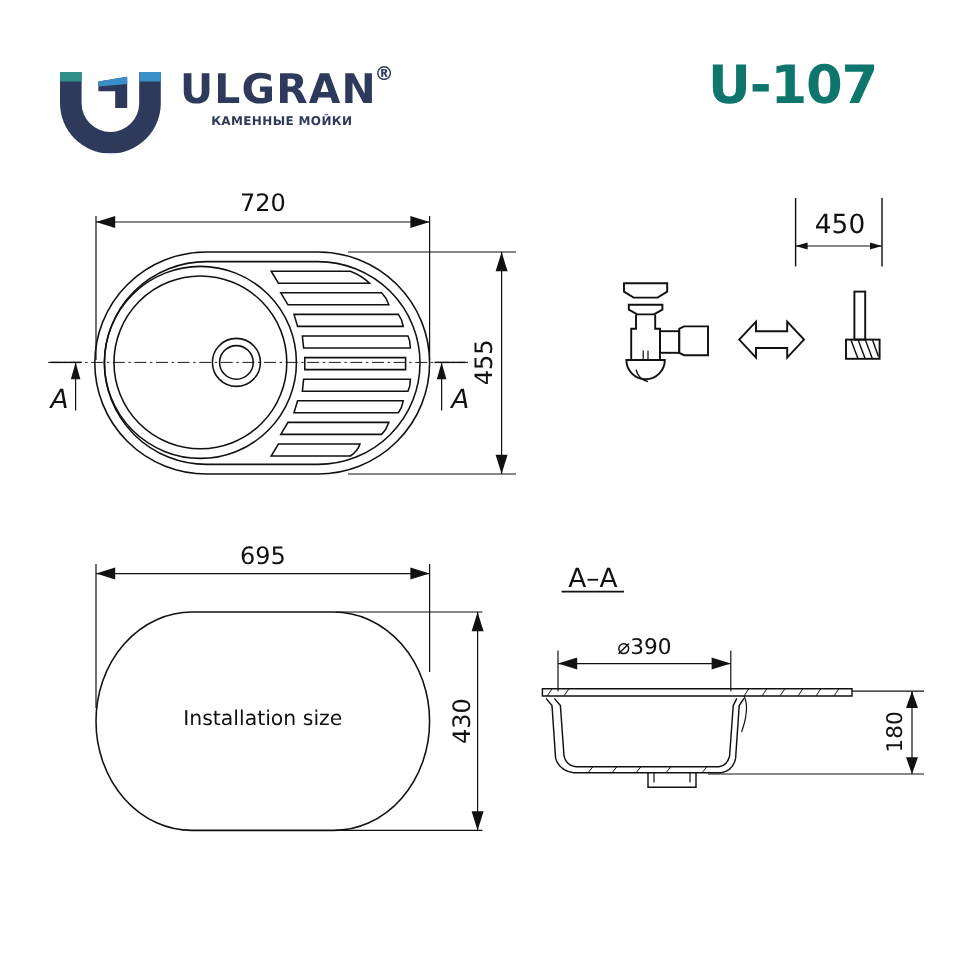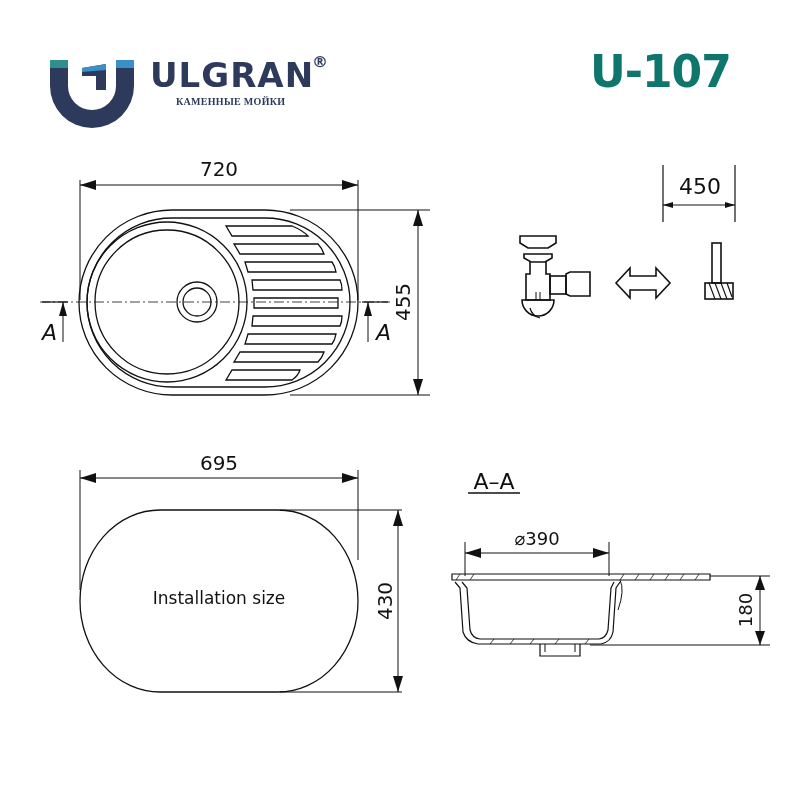--- a/index.html
+++ b/index.html
@@ -1,20 +1,20 @@
 <!DOCTYPE html>
 <html><head>
 <meta charset="utf-8">
 <style>
   html, body { margin:0; padding:0; background:#ffffff; }
   body { width:800px; height:800px; position:relative; overflow:hidden; font-family:"DejaVu Sans", sans-serif; }
   .abs { position:absolute; }
   .brand { left:150px; top:58px; font-family:"DejaVu Sans", sans-serif; font-weight:bold; font-size:34px; color:#2d3a5c; letter-spacing:1px; line-height:1;text-align:center; }
   .reg { left:312px; top:52px; font-size:16px; color:#2d3a5c; font-weight:bold; }
-  .tagline { left:176px; top:96px; font-size:10px; font-weight:bold; color:#2d3a5c; letter-spacing:0.3px;font-family:Liberation Serif, serif; }
+  .tagline { left:176px; top:96px; font-size:10px; font-weight:bold; color:#2d3a5c; letter-spacing:0.3px; }
   .model { left:590px; top:50px; font-size:44px; font-weight:bold; color:#0f766e; font-family:"DejaVu Sans", sans-serif; letter-spacing:-1px; line-height:1; }
   svg text { font-family:"DejaVu Sans", sans-serif; fill:#111; }
 </style>
 </head>
 <body>
 
 <svg class="abs" style="left:44px;top:50px" width="96" height="78" viewBox="0 0 96 78">
   <path d="M6 10 L6 36 A38 38 0 0 0 90 36 L90 10 L72 10 L72 36 A24 24 0 0 1 24 36 L24 10 Z" fill="#2d3a5c"></path>
   <path d="M6 10 L24 10 L24 18 L6 18 Z" fill="#2f8f8a"></path>
   <path d="M72 10 L90 10 L90 18 L72 18 Z" fill="#3a8fc9"></path>

